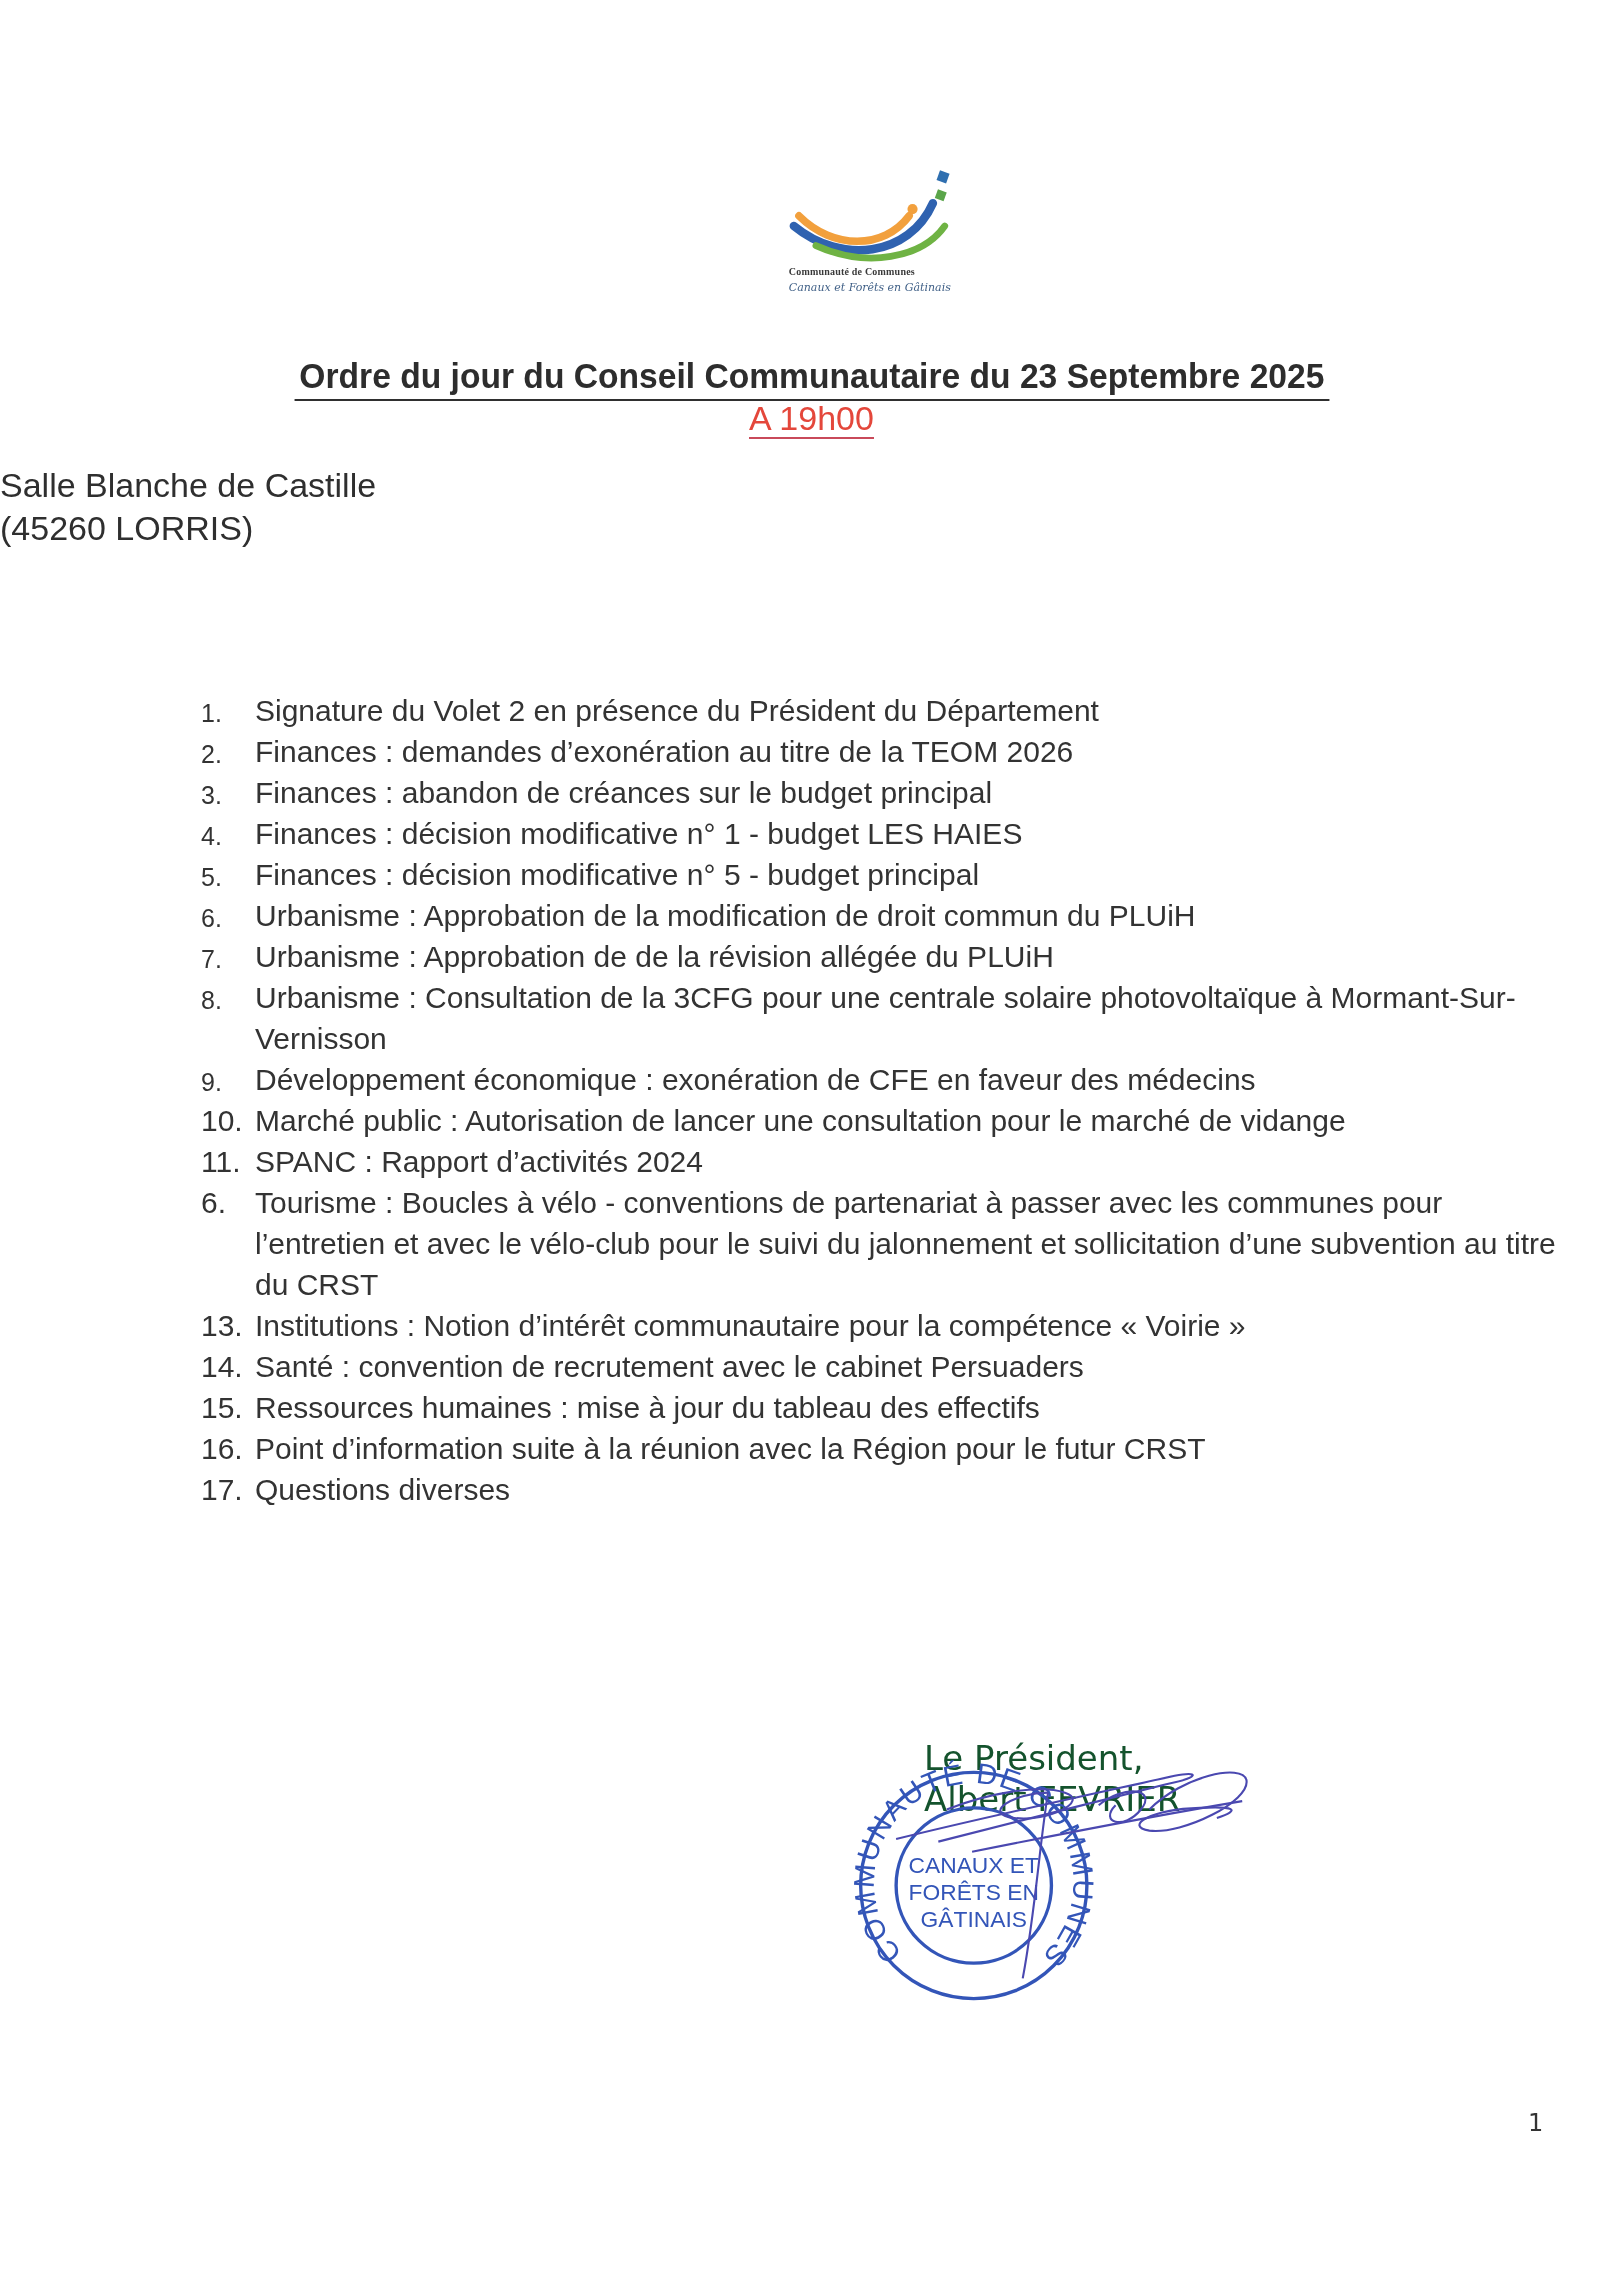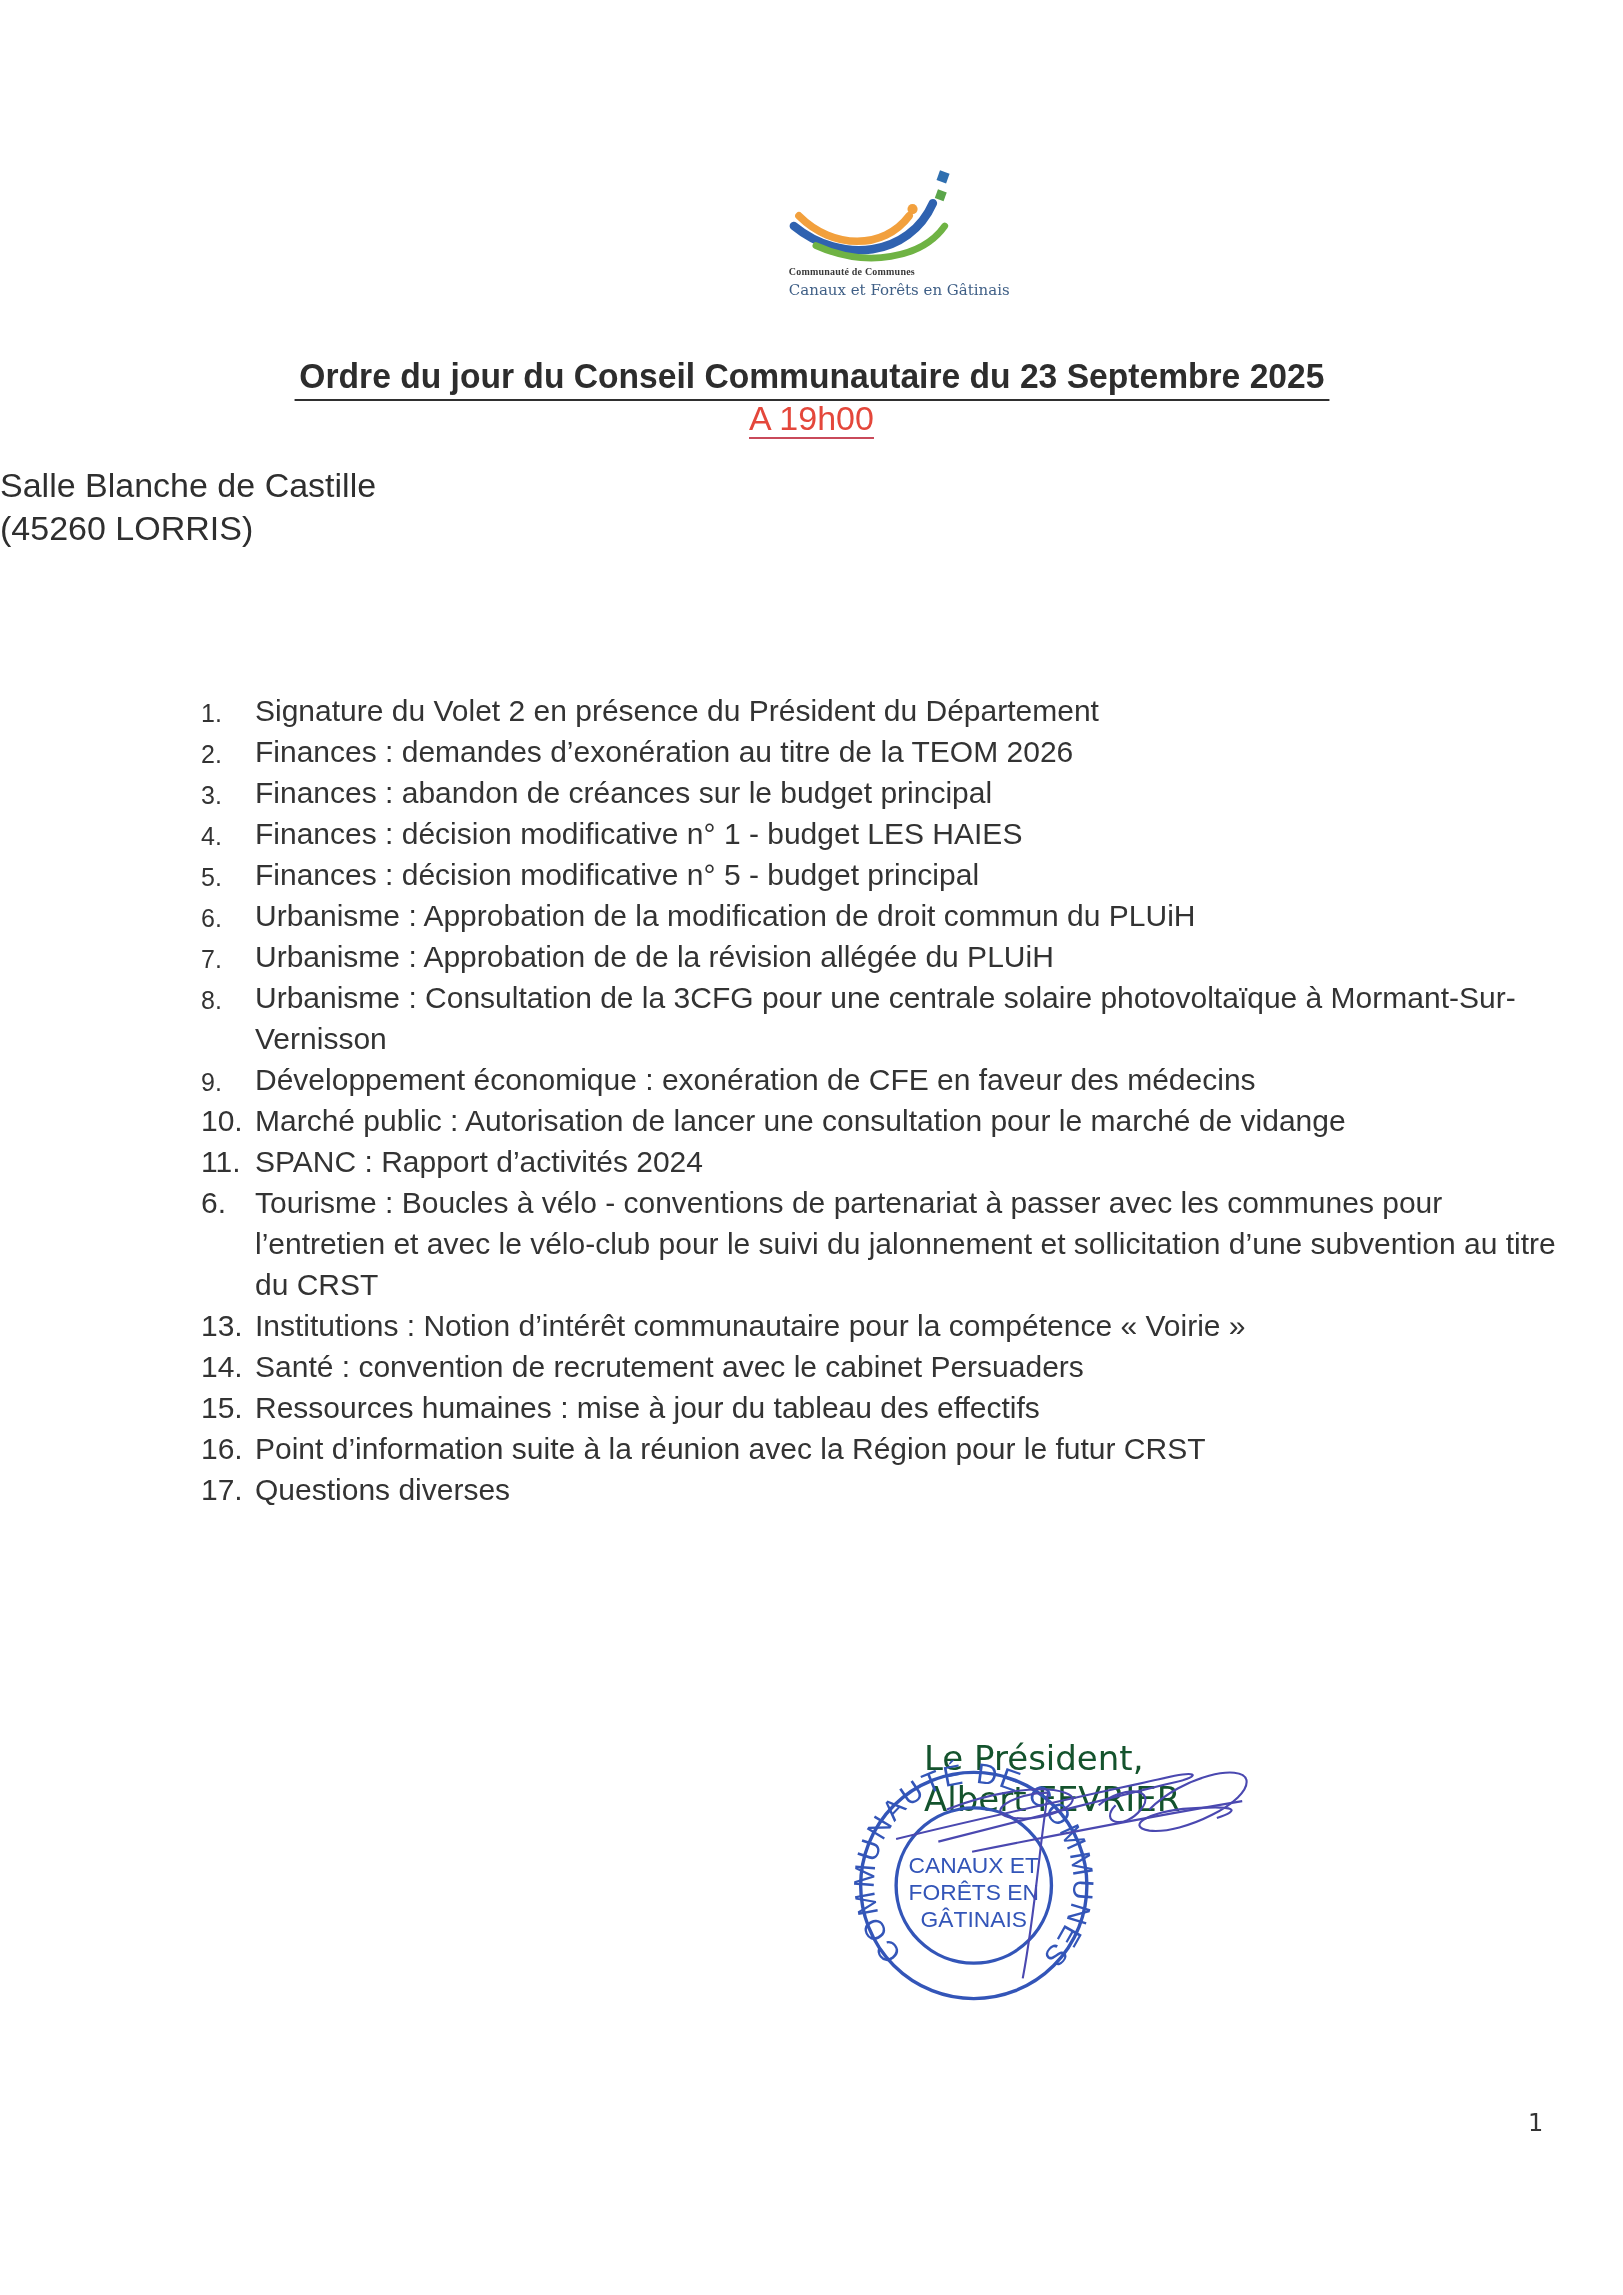--- a/index.html
+++ b/index.html
@@ -3,21 +3,21 @@
 <meta charset="utf-8">
 <style>
   html, body { margin: 0; padding: 0; background: #ffffff; }
   body { width: 1623px; height: 2295px; position: relative; overflow: hidden;
          font-family: "Liberation Sans", sans-serif; color: #333333; }
   .logo { position: absolute; left: 782px; top: 165px; width: 178px; height: 144px; }
   .logo svg { position: absolute; left: 0; top: 0; }
   .logo .org1 { position: absolute; left: 6.8px; top: 101px; width: 169px; font-family: "Liberation Serif", serif;
                 font-size: 10px; font-weight: bold; color: #3a3a3a; letter-spacing: 0.2px; white-space: nowrap; }
   .logo .org2 { position: absolute; left: 6.8px; top: 116px; width: 169px; font-family: "DejaVu Serif", serif;
-                font-size: 15px; color: #3f5f86; white-space: nowrap; text-align: right; }
+                font-style: italic; font-size: 11px; color: #3f5f86; white-space: nowrap; }
   .title { position: absolute; left: 0; width: 1623px; top: 332px; text-align: center; margin-top: 24px; }
   .title span { display: inline-block; font-weight: bold; font-size: 35px; color: #2d2d2d;
                 padding: 0 5px 3.4px 5px; border-bottom: 2.5px solid #2f2f2f; transform: scaleX(0.96); }
   .time { position: absolute; left: 0; width: 1623px; top: 400px; text-align: center; }
   .time span { display: inline-block; font-size: 34px; color: #e4473b; border-bottom: 2.5px solid #c94a5a; line-height: 37px; }
   .venue { position: absolute; left: 0; width: 1623px; top: 464px; text-align: left; font-size: 34px; line-height: 43px; color: #2f2f2f; }
   .agenda { position: absolute; left: 201px; top: 690px; width: 1370px; margin: 0; padding: 0; list-style: none; }
   .agenda li { position: relative; padding-left: 54px; font-size: 30px; line-height: 41px; color: #333333; }
   .agenda li .num { position: absolute; left: 0; top: 0; }
   .agenda li .num.small { font-size: 25px; top: 3.4px; }

